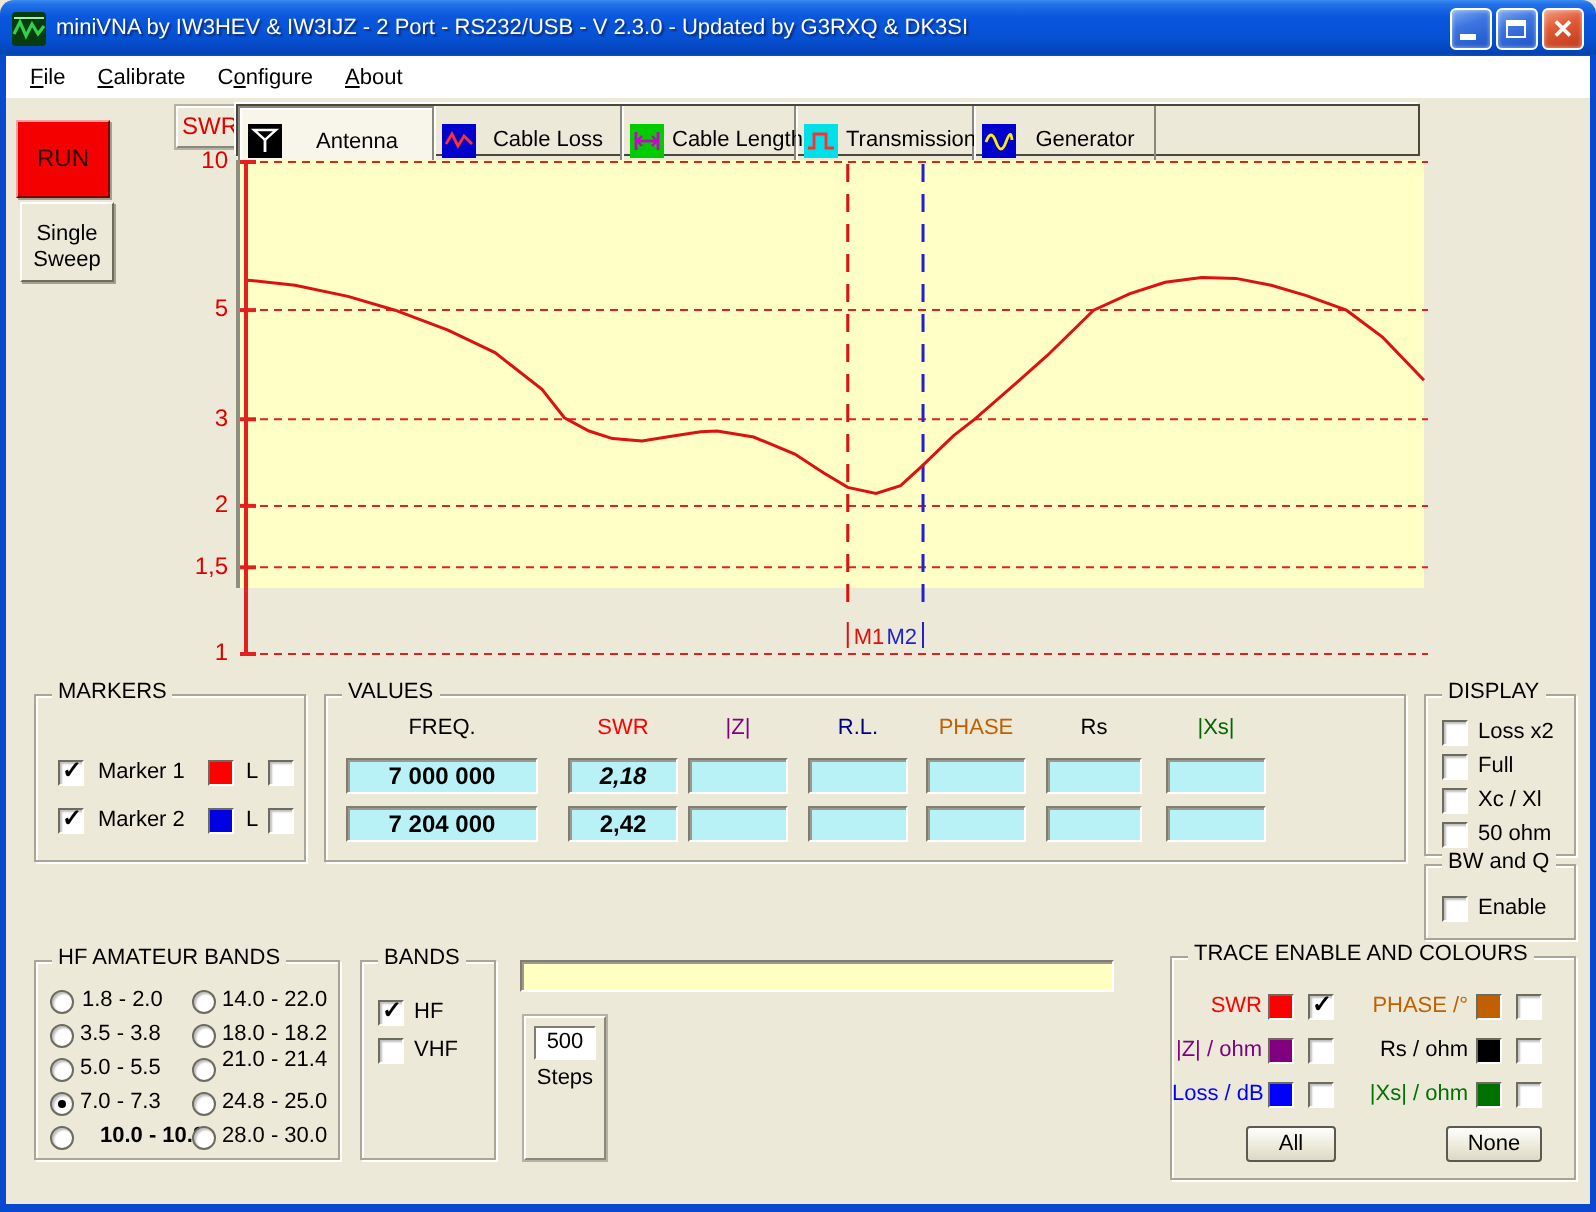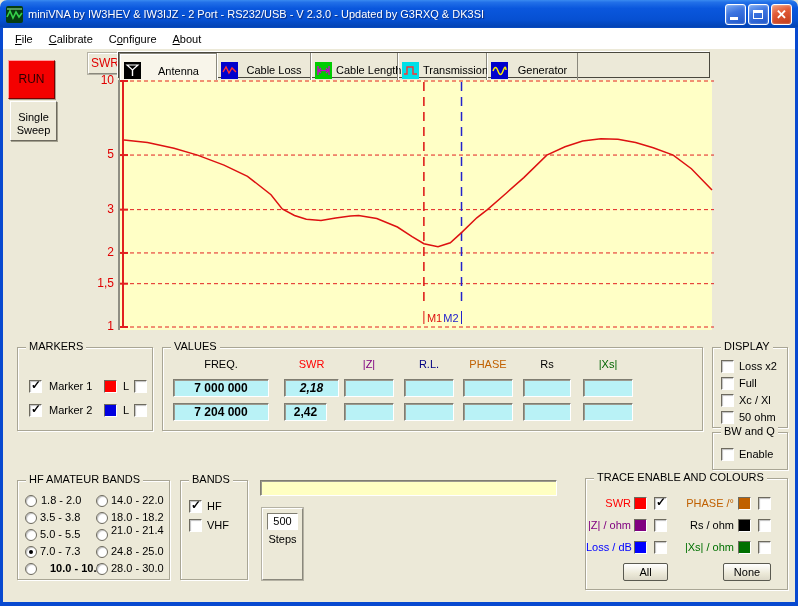--- a/index.html
+++ b/index.html
@@ -43,21 +43,21 @@
 
   
   .tabbar { position:absolute; left:118px; top:52px; width:592px; height:26px; background:#ece9d8;
     border:1px solid #4a483e; box-shadow:-1px -1px 0 #fff; display:flex; }
   .tab { height:34px; display:flex; align-items:center; border-right:1px solid #8a887c; box-shadow:inset 1px 0 0 #fff; padding-left:4px; position:relative; }
   .tab.active { background:#f8f5ea; border:1px solid #8a887c; border-bottom:none; box-shadow:inset 1px 1px 0 #fff; }
   .tab .ticon { width:17px; height:17px; flex:none; }
   .tab .tlabel { flex:1; text-align:center; padding:0 4px; white-space:nowrap; }
 
   
-  .plot { position:absolute; left:118px; top:80px; width:594px; height:250px; background:#ffffc6; border-left:2px solid #8f8e83; }
+  .plot { position:absolute; left:118px; top:80px; width:594px; height:214px; background:#ffffc6; border-left:2px solid #8f8e83; }
   .plot svg { display:block; }
   .ylabels { position:absolute; left:86px; top:80px; width:28px; height:250px; }
   .ylab { position:absolute; width:28px; text-align:right; color:#e00000; font-size:12px; }
 
   
   .group { position:absolute; border:1px solid #a9a695; box-shadow:inset 1px 1px 0 #fff,1px 1px 0 #fff; }
   .gtitle { position:absolute; top:-8px; left:8px; background:#ece9d8; padding:0 3px; font-size:11px; white-space:nowrap; }
 
   .cb { position:absolute; width:13px; height:13px; background:#fff; border:1px solid; border-color:#6d6a5e #fff #fff #6d6a5e; box-shadow:inset 1px 1px 1px rgba(0,0,0,.25); }
   .cb .tick { position:absolute; left:1px; top:-3px; font-size:12px; font-weight:bold; color:#000; }
@@ -224,21 +224,21 @@
       <span class="lbl" style="left: 360px; top: 10px; color: rgb(0, 0, 0); width: 48px; text-align: center;">Rs</span>
       <span class="lbl" style="left: 420px; top: 10px; color: rgb(0, 102, 0); width: 50px; text-align: center;">|Xs|</span>
       <div class="field" style="left: 10px; top: 31px; width: 96px; height: 18px; line-height: 16px;">7 000 000</div>
       <div class="field" style="left: 121px; top: 31px; width: 55px; height: 18px; line-height: 16px; font-style: italic;">2,18</div>
       <div class="field" style="left: 181px; top: 31px; width: 50px; height: 18px; line-height: 16px;"></div>
       <div class="field" style="left: 241px; top: 31px; width: 50px; height: 18px; line-height: 16px;"></div>
       <div class="field" style="left: 300px; top: 31px; width: 50px; height: 18px; line-height: 16px;"></div>
       <div class="field" style="left: 360px; top: 31px; width: 48px; height: 18px; line-height: 16px;"></div>
       <div class="field" style="left: 420px; top: 31px; width: 50px; height: 18px; line-height: 16px;"></div>
       <div class="field" style="left: 10px; top: 55px; width: 96px; height: 18px; line-height: 16px;">7 204 000</div>
-      <div class="field" style="left: 121px; top: 55px; width: 43px; height: 18px; line-height: 16px;">2,42</div>
+      <div class="field" style="left: 121px; top: 55px; width: 55px; height: 18px; line-height: 16px;">2,42</div>
       <div class="field" style="left: 181px; top: 55px; width: 50px; height: 18px; line-height: 16px;"></div>
       <div class="field" style="left: 241px; top: 55px; width: 50px; height: 18px; line-height: 16px;"></div>
       <div class="field" style="left: 300px; top: 55px; width: 50px; height: 18px; line-height: 16px;"></div>
       <div class="field" style="left: 360px; top: 55px; width: 48px; height: 18px; line-height: 16px;"></div>
       <div class="field" style="left: 420px; top: 55px; width: 50px; height: 18px; line-height: 16px;"></div>
     </div>
 
   <div class="group" id="display-group" style="left:712px;top:347px;width:76px;height:81px;">
     <span class="gtitle">DISPLAY</span>
   <span class="cb" style="left: 8px; top: 12px;"></span>

